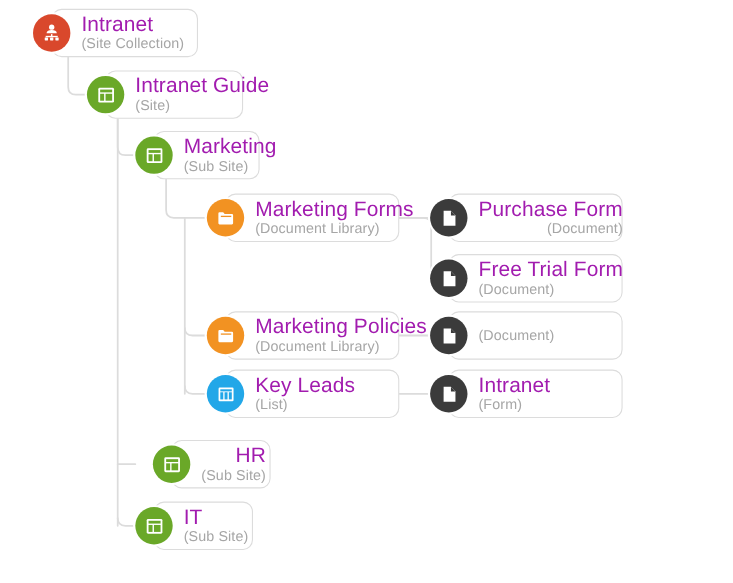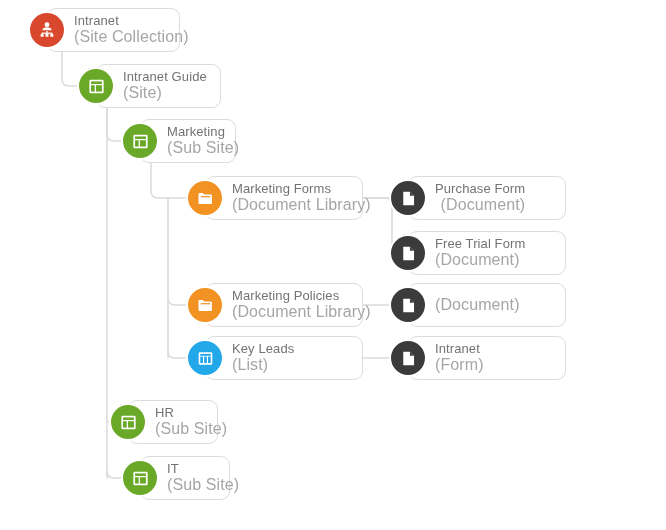--- a/index.html
+++ b/index.html
@@ -47,27 +47,27 @@
     box-shadow: 0 0 0 2px #ffffff;
     z-index: 3;
   }
   .node-text {
     margin-left: 26px;
     padding-right: 10px;
     line-height: 1.08;
     white-space: nowrap;
   }
   .node-title {
-    font-size: 13px;
-    color: #737373;
+    font-size: 19px;
+    color: #a21caf;
     display: block;
     letter-spacing: 0.1px;
   }
   .node-sub {
-    font-size: 16px;
+    font-size: 13px;
     color: #a6a6a6;
     display: block;
     letter-spacing: 0.1px;
   }
   .ic-sitecollection { background: #d9482c; }
   .ic-site          { background: #6aa828; }
   .ic-doclib        { background: #f29222; }
   .ic-list          { background: #22a7e8; }
   .ic-document      { background: #3b3b3b; }
   .node-icon svg { display: block; }
@@ -228,21 +228,21 @@
           <svg width="19" height="19" viewBox="0 0 24 24" aria-hidden="true">
             <path d="M5.4 3.4h8.4L19 8.6v12.0H5.4z" fill="#fff"></path>
             <path d="M13.8 3.4L19 8.6h-5.2z" fill="#3b3b3b"></path>
           </svg>
         </div>
         <div class="node-text">
           <span class="node-title">Intranet</span>
           <span class="node-sub">(Form)</span>
         </div>
       </div>
-      <div class="node" style="left: 128px; top: 400px; width: 90px;">
+      <div class="node" style="left: 156px; top: 400px; width: 90px; text-align: right;">
         <div class="node-icon ic-site">
           <svg width="19" height="19" viewBox="0 0 24 24" aria-hidden="true">
             <rect x="3" y="3.5" width="18" height="17" rx="1.6" fill="#fff"></rect>
             <rect x="5.1" y="5.6" width="13.8" height="3.2" fill="#6aa828"></rect>
             <rect x="5.1" y="10.4" width="4.6" height="8" fill="#6aa828"></rect>
             <rect x="11.3" y="10.4" width="7.6" height="8" fill="#6aa828"></rect>
           </svg>
         </div>
         <div class="node-text">
           <span class="node-title">HR</span>

